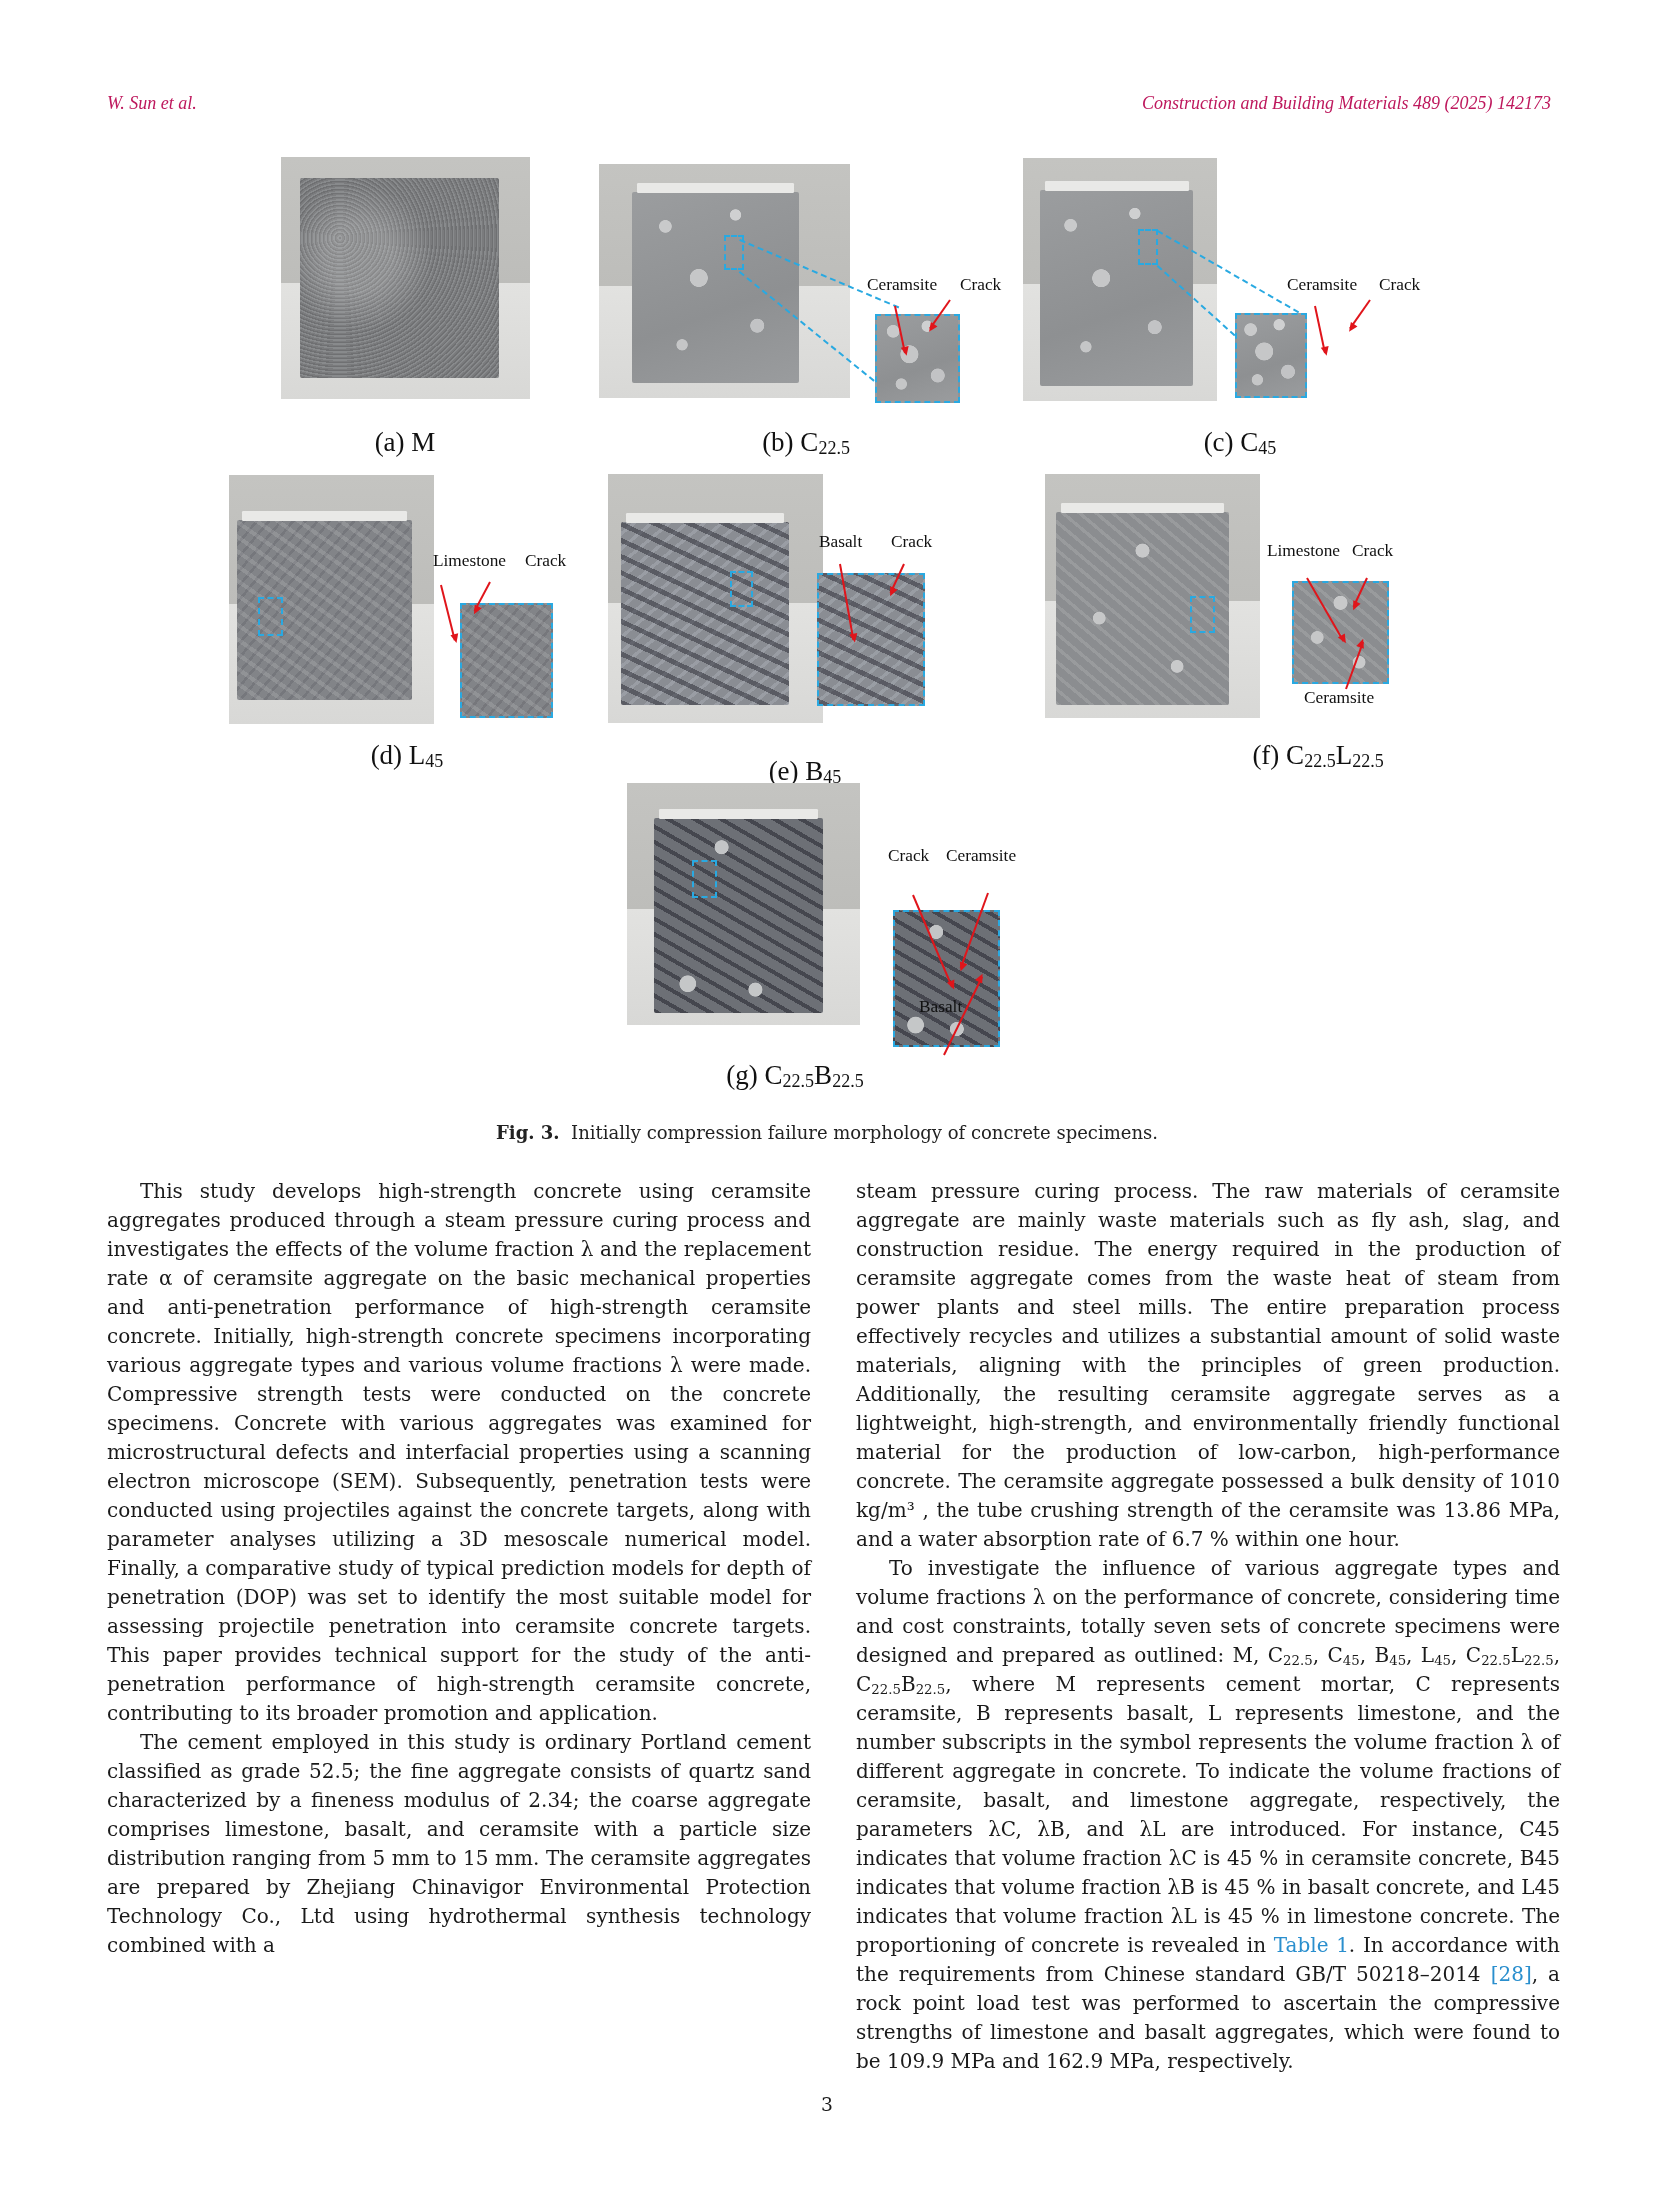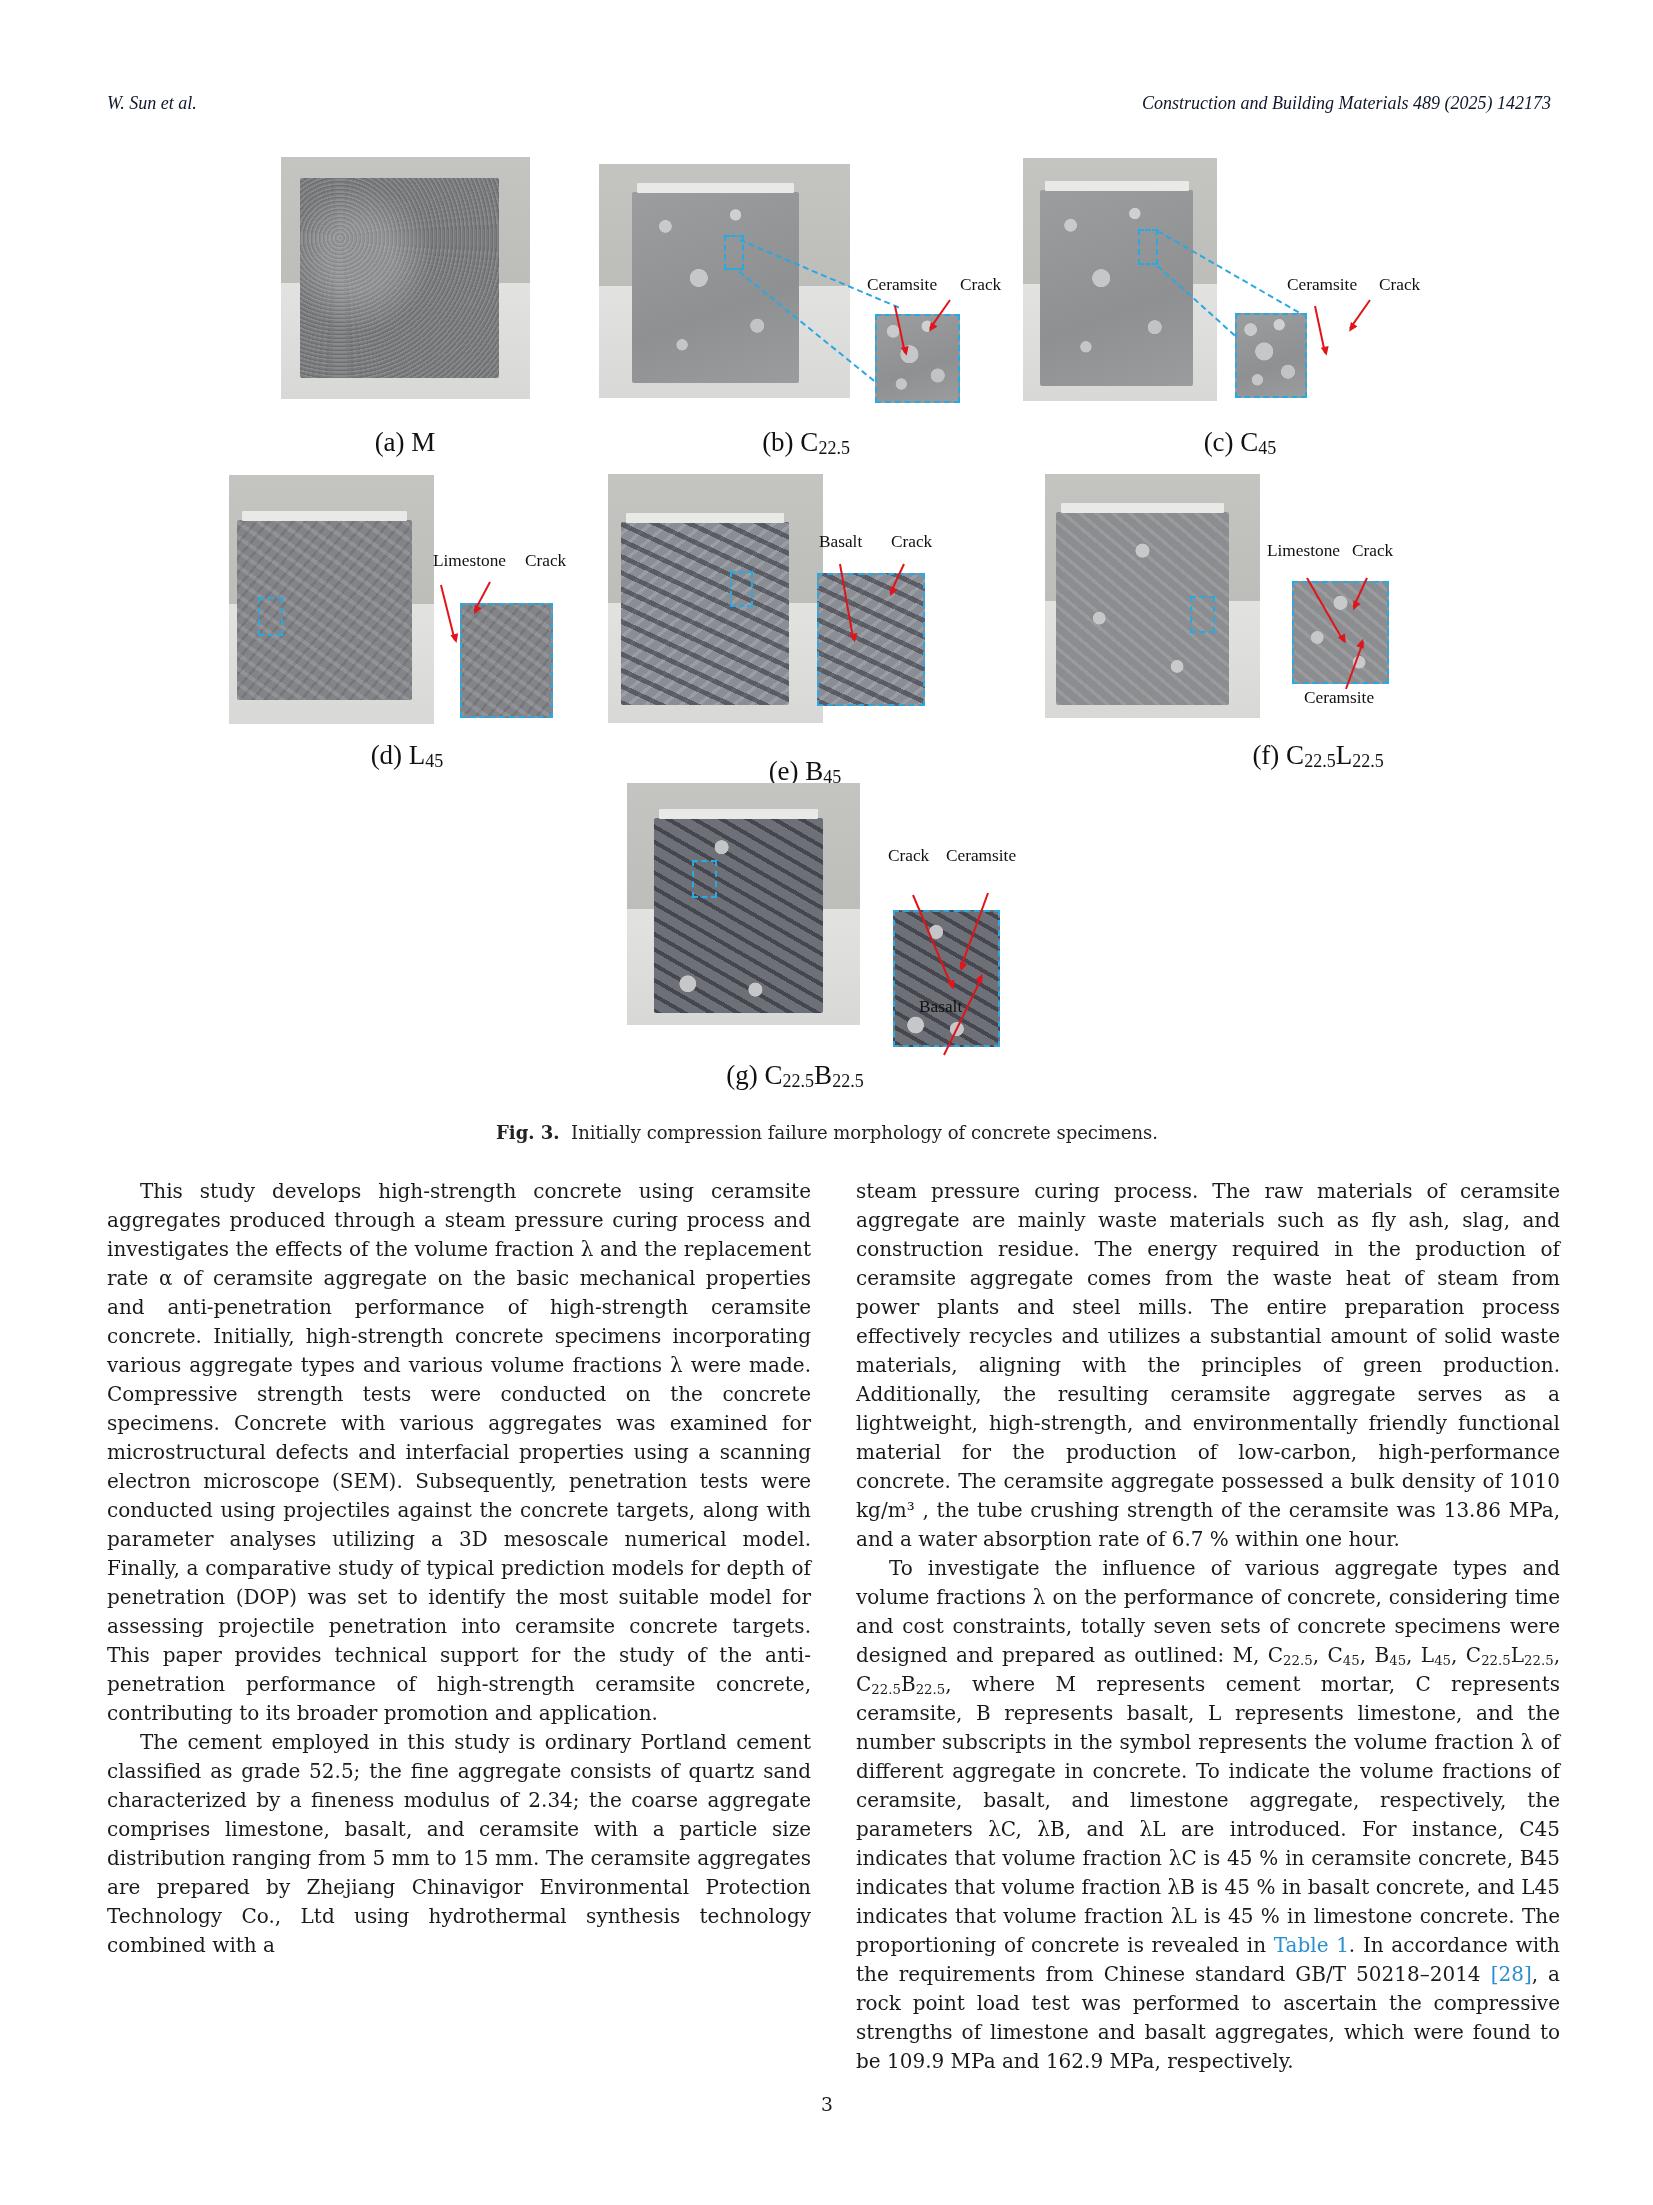--- a/index.html
+++ b/index.html
@@ -1,19 +1,19 @@
 <!DOCTYPE html>
 <html style="font-size:10.7px"><head>
 <meta charset="utf-8">
 <style>
   html, body { margin: 0; padding: 0; background: #ffffff; }
   body { width: 1654px; height: 2205px; position: relative; overflow: hidden;
          font-family: "DejaVu Serif", "Liberation Serif", serif; color: #1a1a1a; }
   .running-head { position: absolute; top: 93px; font-family: "Liberation Serif", serif;
-                  font-style: italic; font-size: 18px; color: #0f172a; }
+                  font-style: italic; font-size: 18px; color: #be185d; }
   .rh-left { left: 107px; }
   .rh-right { right: 103px; }
 
   
   .photo { position: absolute; background: #cfcfcd; overflow: hidden; }
   .photo .wall { position: absolute; left: 0; right: 0; top: 0; height: 52%;
                  background: linear-gradient(#c4c4c1, #bdbdba); }
   .photo .table { position: absolute; left: 0; right: 0; bottom: 0; height: 48%;
                   background: linear-gradient(#e2e2e0, #d8d8d6); }
   .specimen { position: absolute; border-radius: 2px; }

